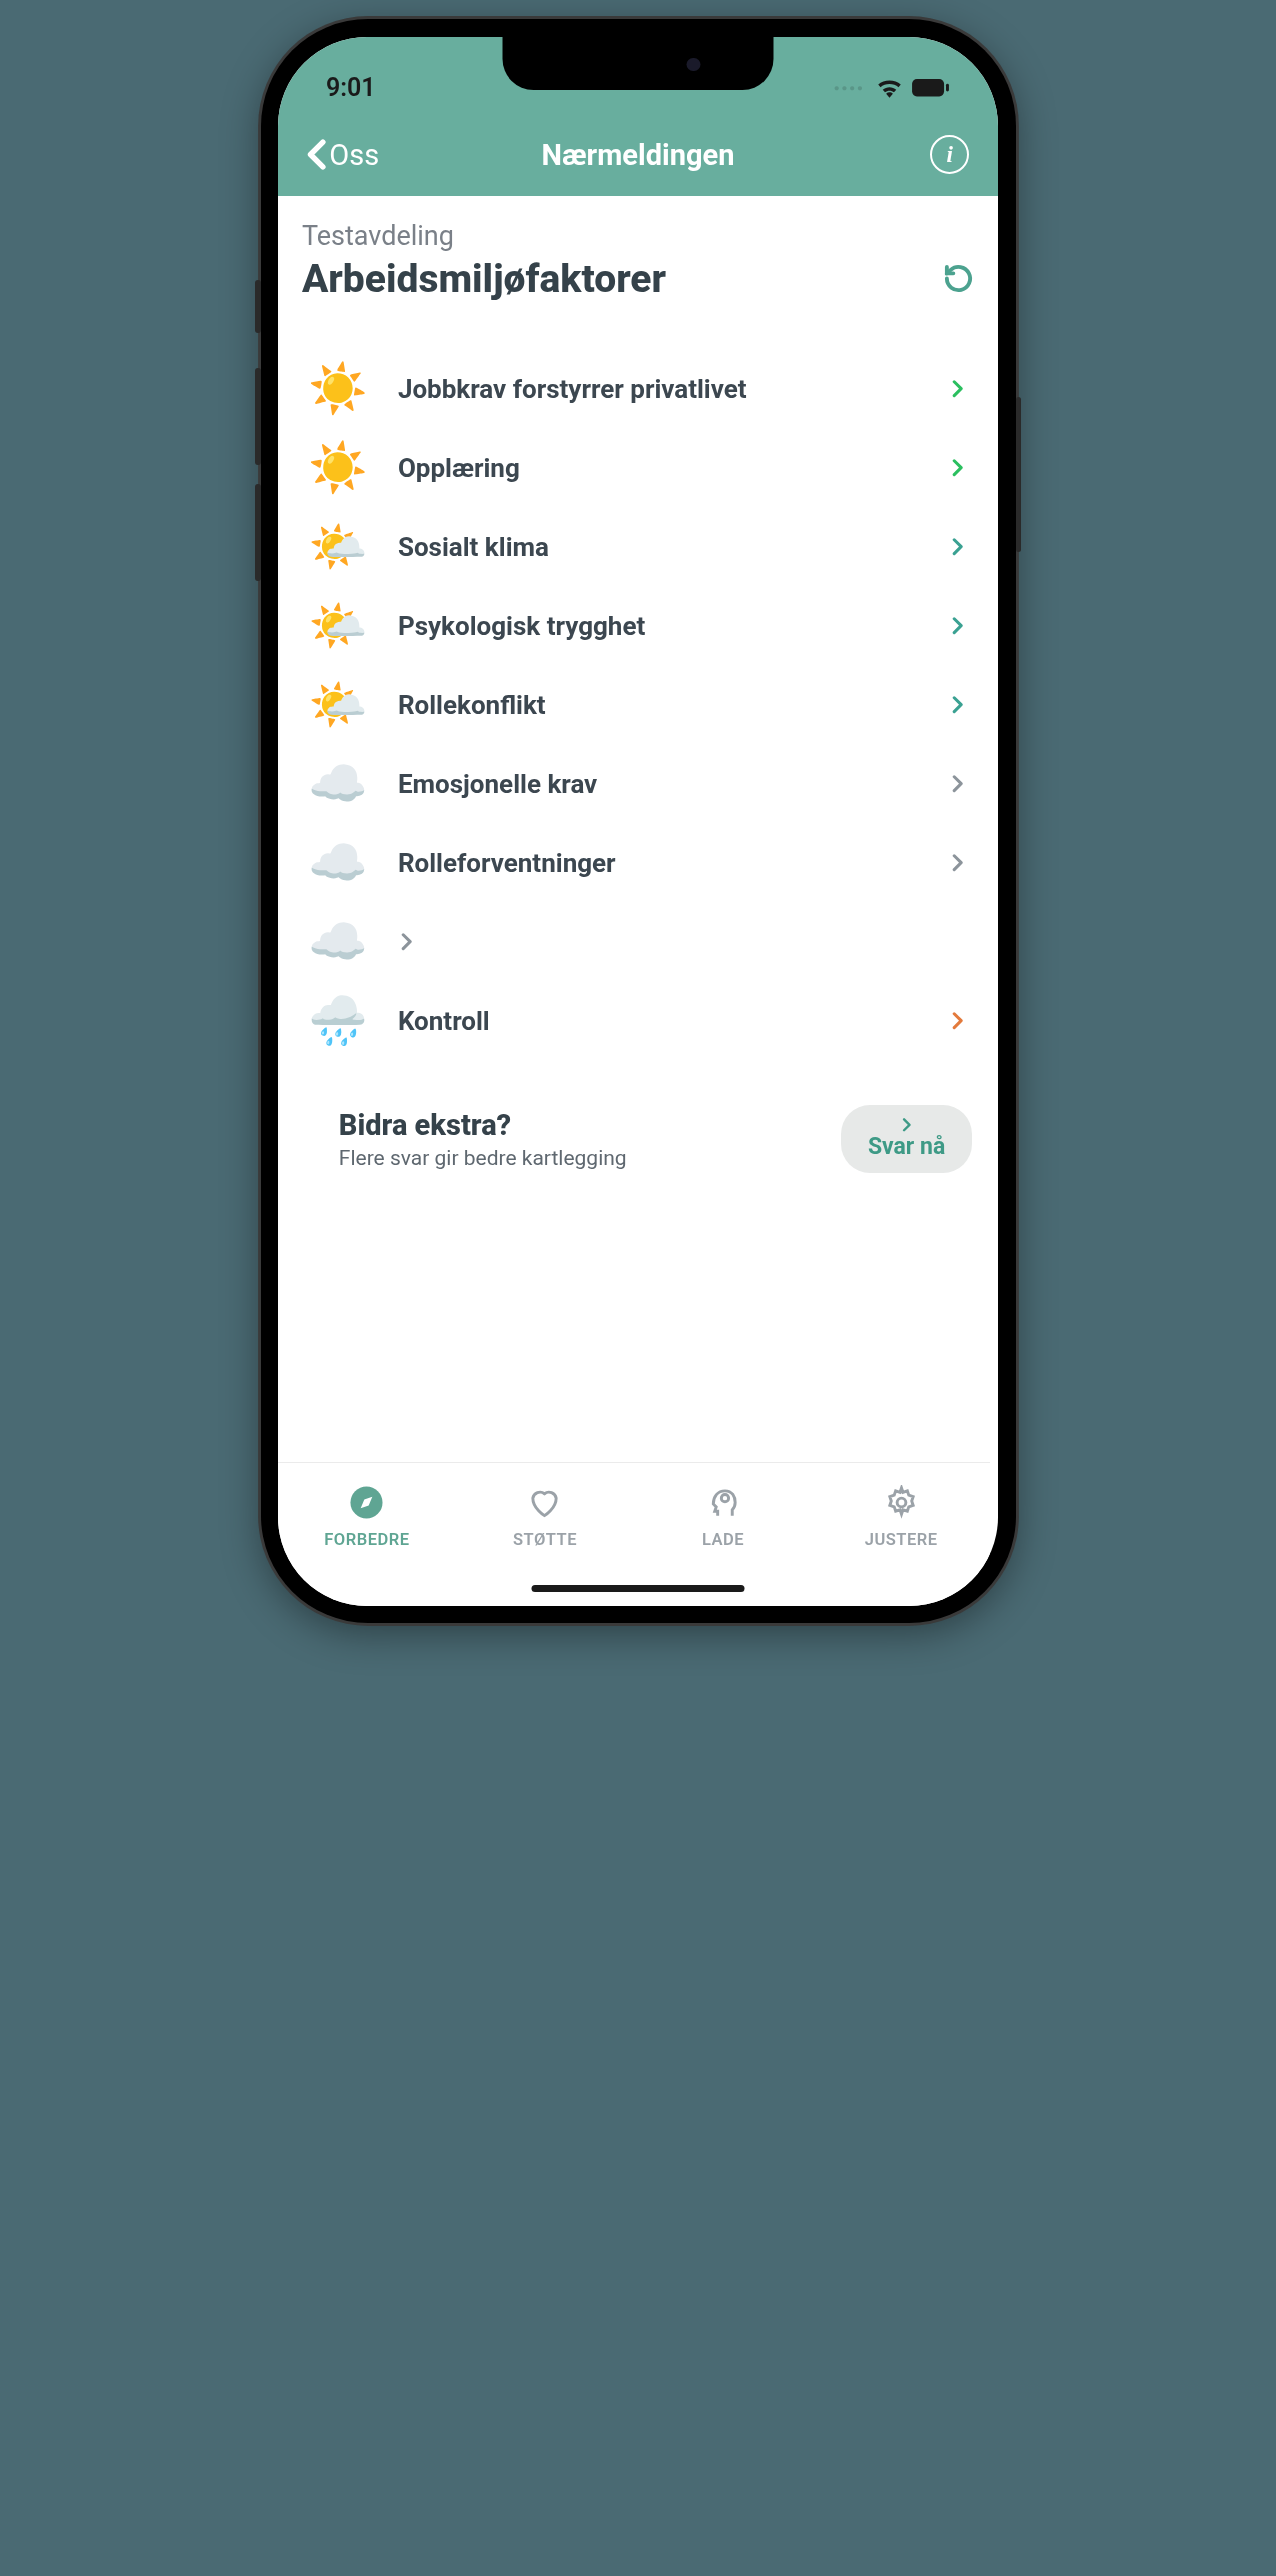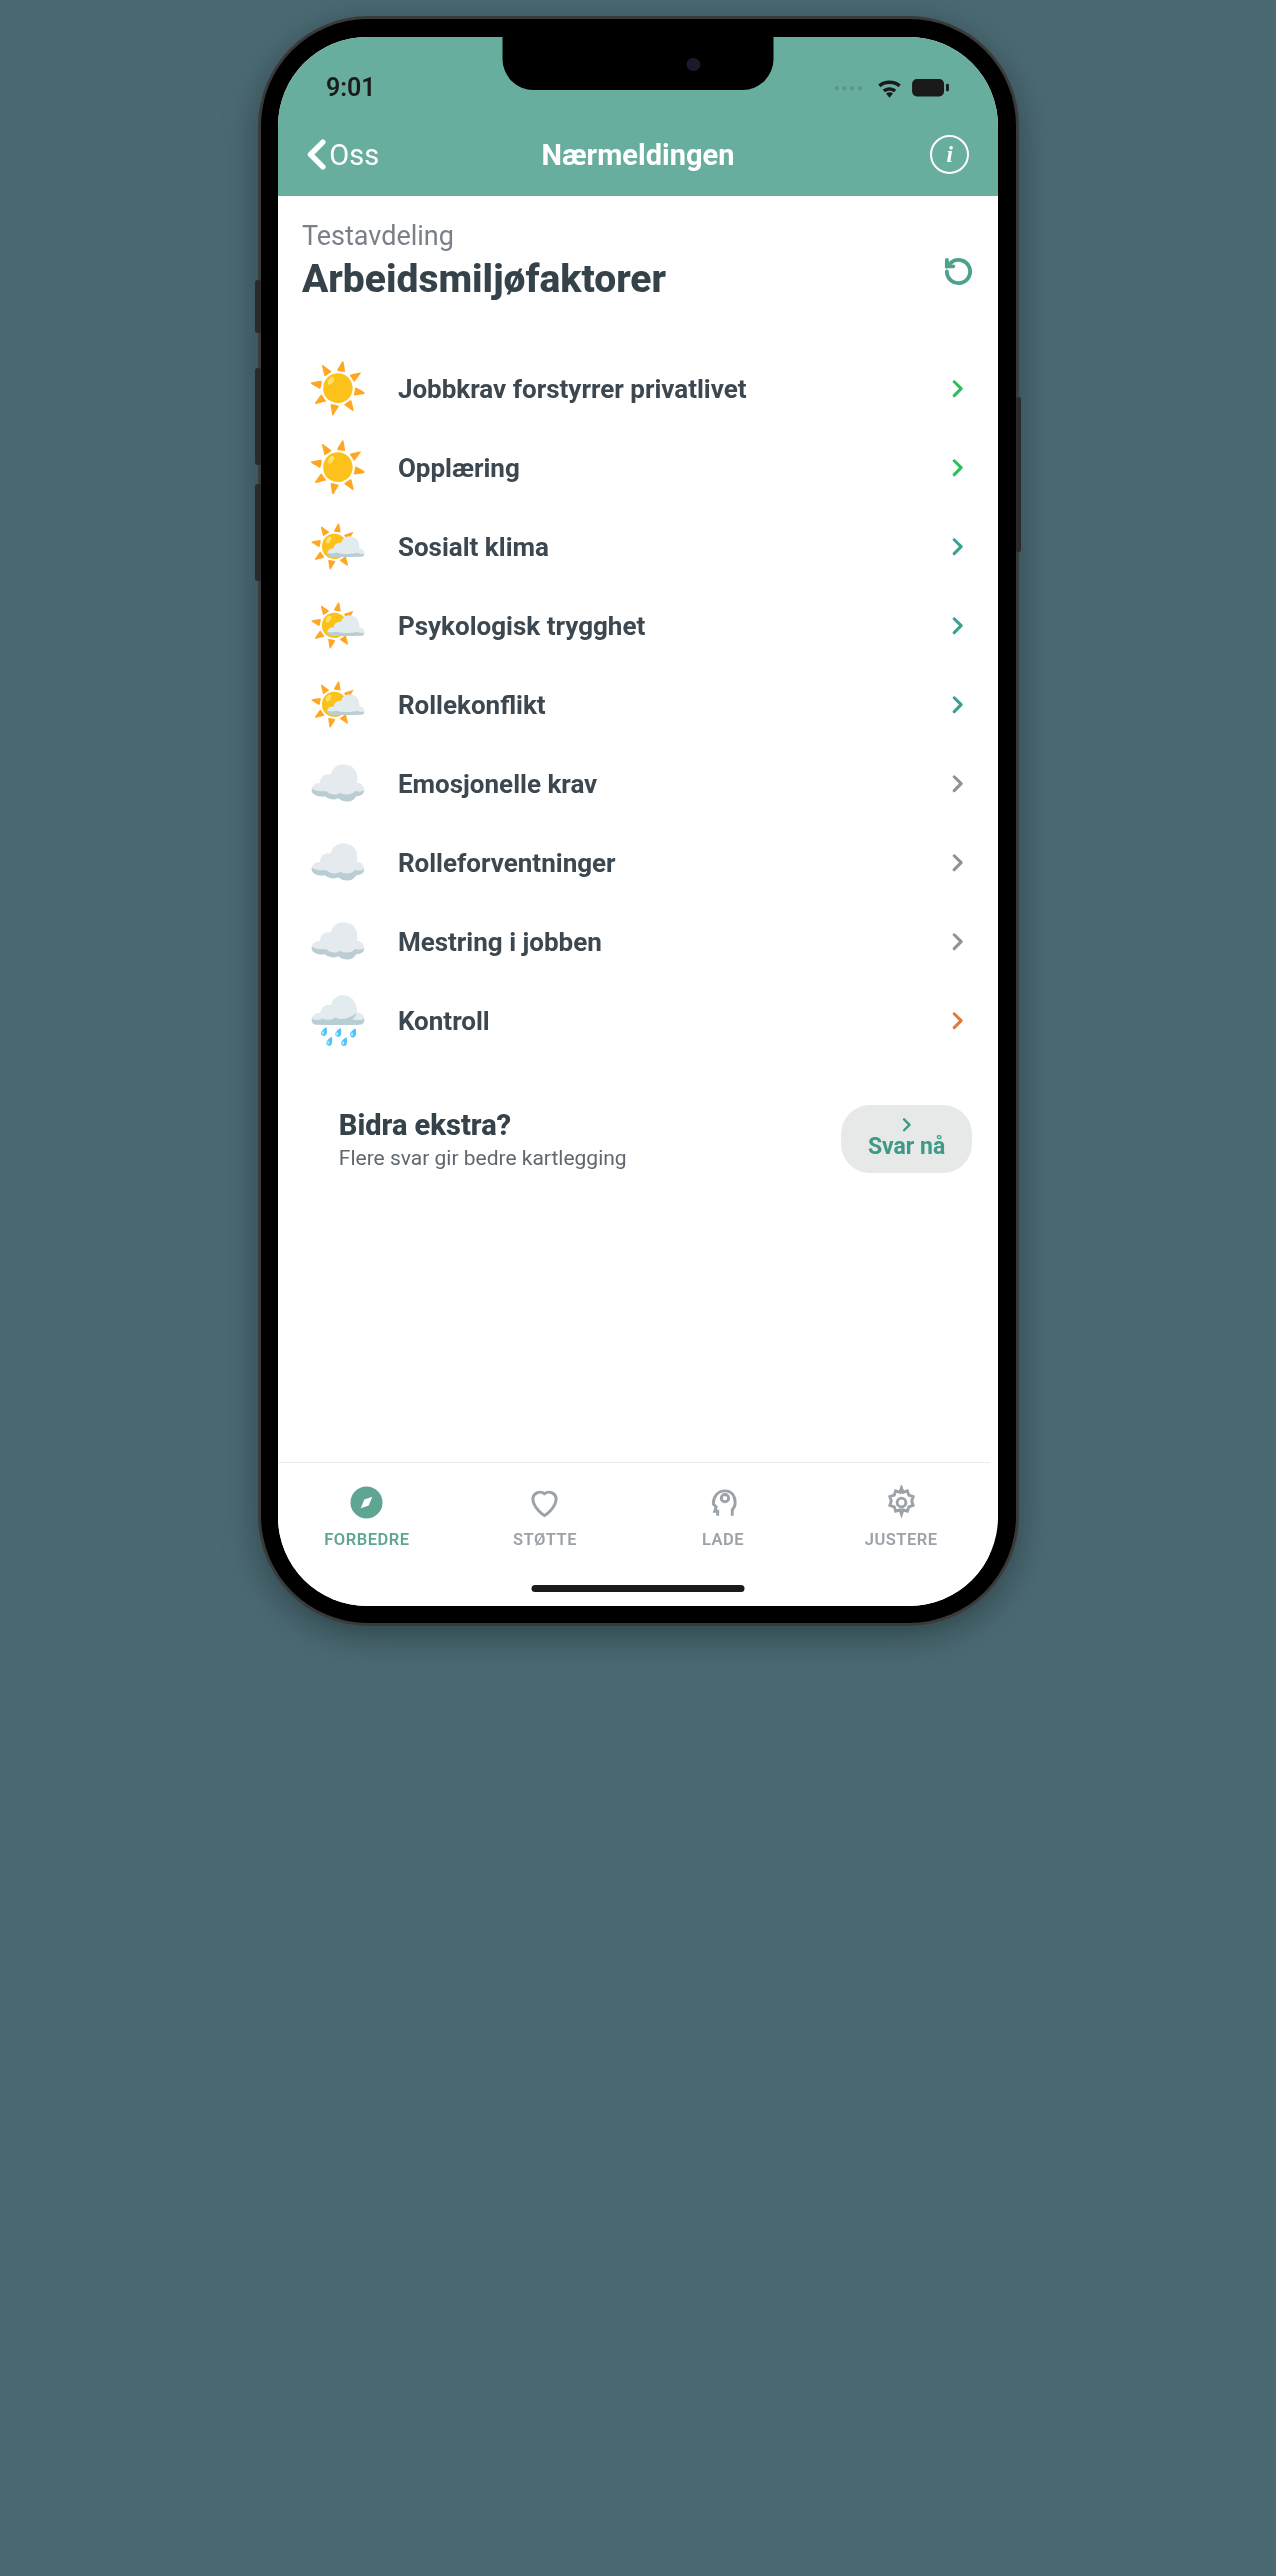--- a/index.html
+++ b/index.html
@@ -93,21 +93,21 @@
     display: flex;
     align-items: center;
     justify-content: center;
     font-size: 23px;
     font-weight:700;
     font-family: Georgia, serif;
     font-style: italic;
   }
   .content { padding: 24px 24px 0 24px; flex:1; overflow:auto;}
   .subtitle { color: #7a8088; font-size: 27px; font-weight:400; }
-  .title-row { display:flex; justify-content:space-between; align-items:flex-start; margin-top:3.9px;}
+  .title-row { display:flex; justify-content:space-between; align-items:center; margin-top:3.9px;}
   .page-title { color: #35424a; font-size: 39px; font-weight: 800; }
   .refresh-icon { color:#4ca28f; }
   .factor-list { margin-top: 48px; }
   .factor-item {
     display: flex;
     align-items: center;
     padding: 15.5px 7.7px 15.5px 0;
     gap: 23px;
     cursor: pointer;
   }
@@ -264,21 +264,20 @@
   </div>
           <div class="factor-item">
     <div class="weather-icon">☁️</div>
     <div class="factor-label">Rolleforventninger</div>
     <svg class="chev gray" viewBox="0 0 12 20" fill="none" stroke-width="3.5" stroke-linecap="round" stroke-linejoin="round">
               <polyline points="2,2 10,10 2,18"></polyline>
             </svg>
   </div>
           <div class="factor-item">
     <div class="weather-icon">☁️</div>
-    <div class="factor-label">Mestring i jobben</div>
     <svg class="chev gray" viewBox="0 0 12 20" fill="none" stroke-width="3.5" stroke-linecap="round" stroke-linejoin="round">
               <polyline points="2,2 10,10 2,18"></polyline>
             </svg>
   </div>
           <div class="factor-item">
     <div class="weather-icon">🌧️</div>
     <div class="factor-label">Kontroll</div>
     <svg class="chev orange" viewBox="0 0 12 20" fill="none" stroke-width="3.5" stroke-linecap="round" stroke-linejoin="round">
               <polyline points="2,2 10,10 2,18"></polyline>
             </svg>

